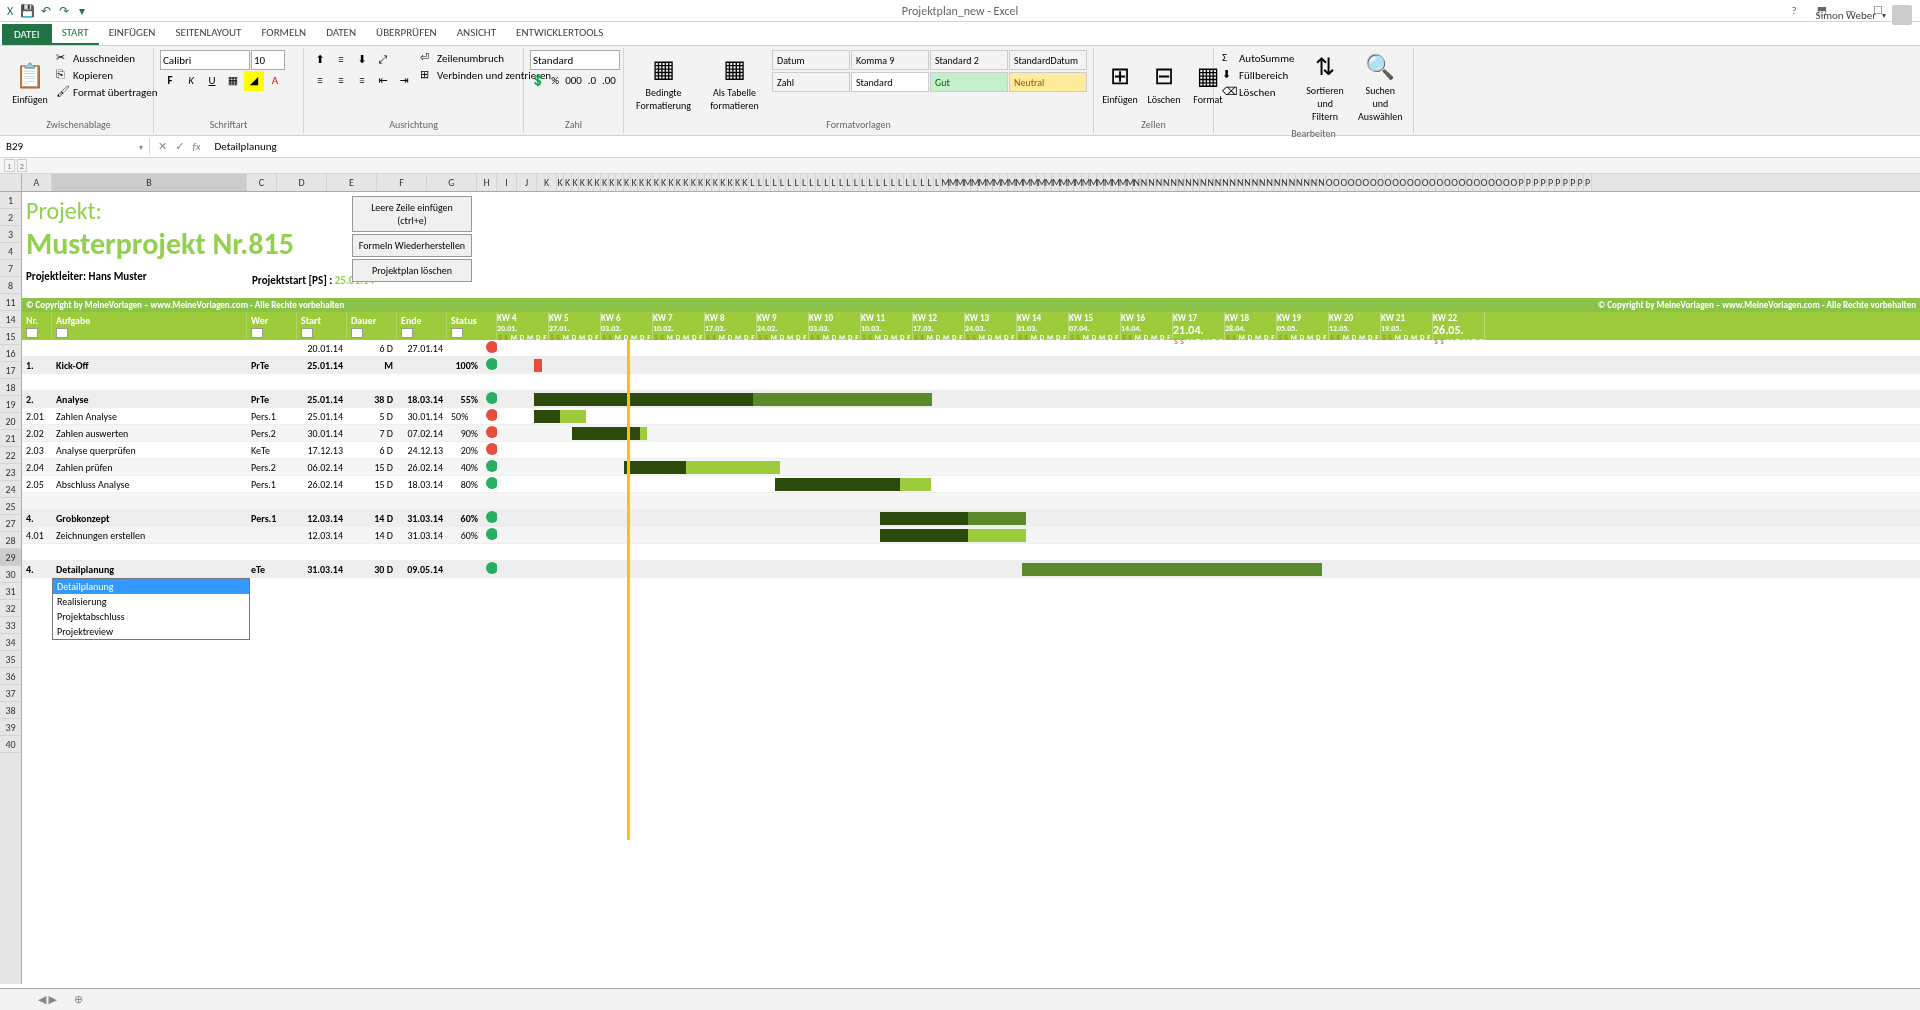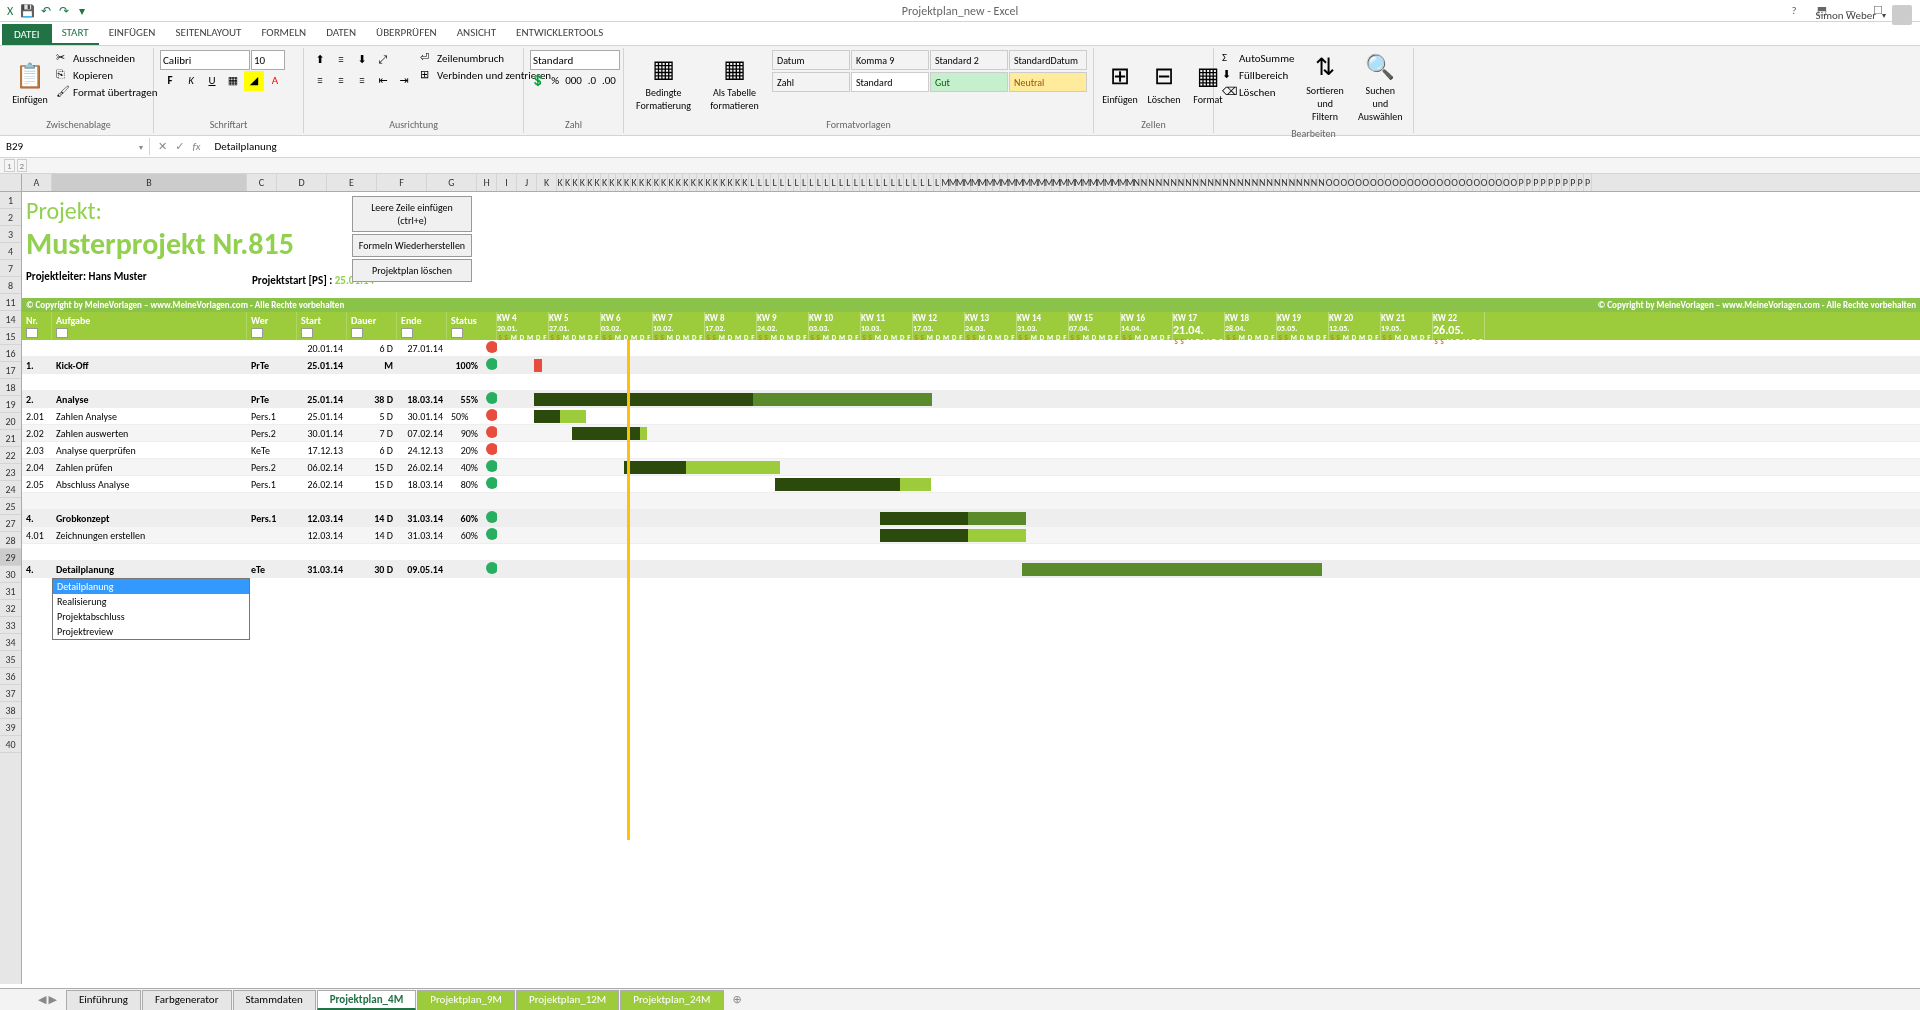--- a/index.html
+++ b/index.html
@@ -966,23 +966,14 @@
         </div>
     </div>
   </div>
 </div>
 
 <div class="sheet-tabs">
   <div class="st-nav">
     <span>◀</span>
     <span>▶</span>
   </div>
-  <div id="stabs" style="display:flex;gap:1px">
-      <div class="st-tab">Einführung</div>
-      <div class="st-tab">Farbgenerator</div>
-      <div class="st-tab">Stammdaten</div>
-      <div class="st-tab active">Projektplan_4M</div>
-      <div class="st-tab green">Projektplan_9M</div>
-      <div class="st-tab green">Projektplan_12M</div>
-      <div class="st-tab green">Projektplan_24M</div>
-    </div>
   <span style="padding:2px 8px;color:#888">⊕</span>
 </div>
 
 </body></html>

